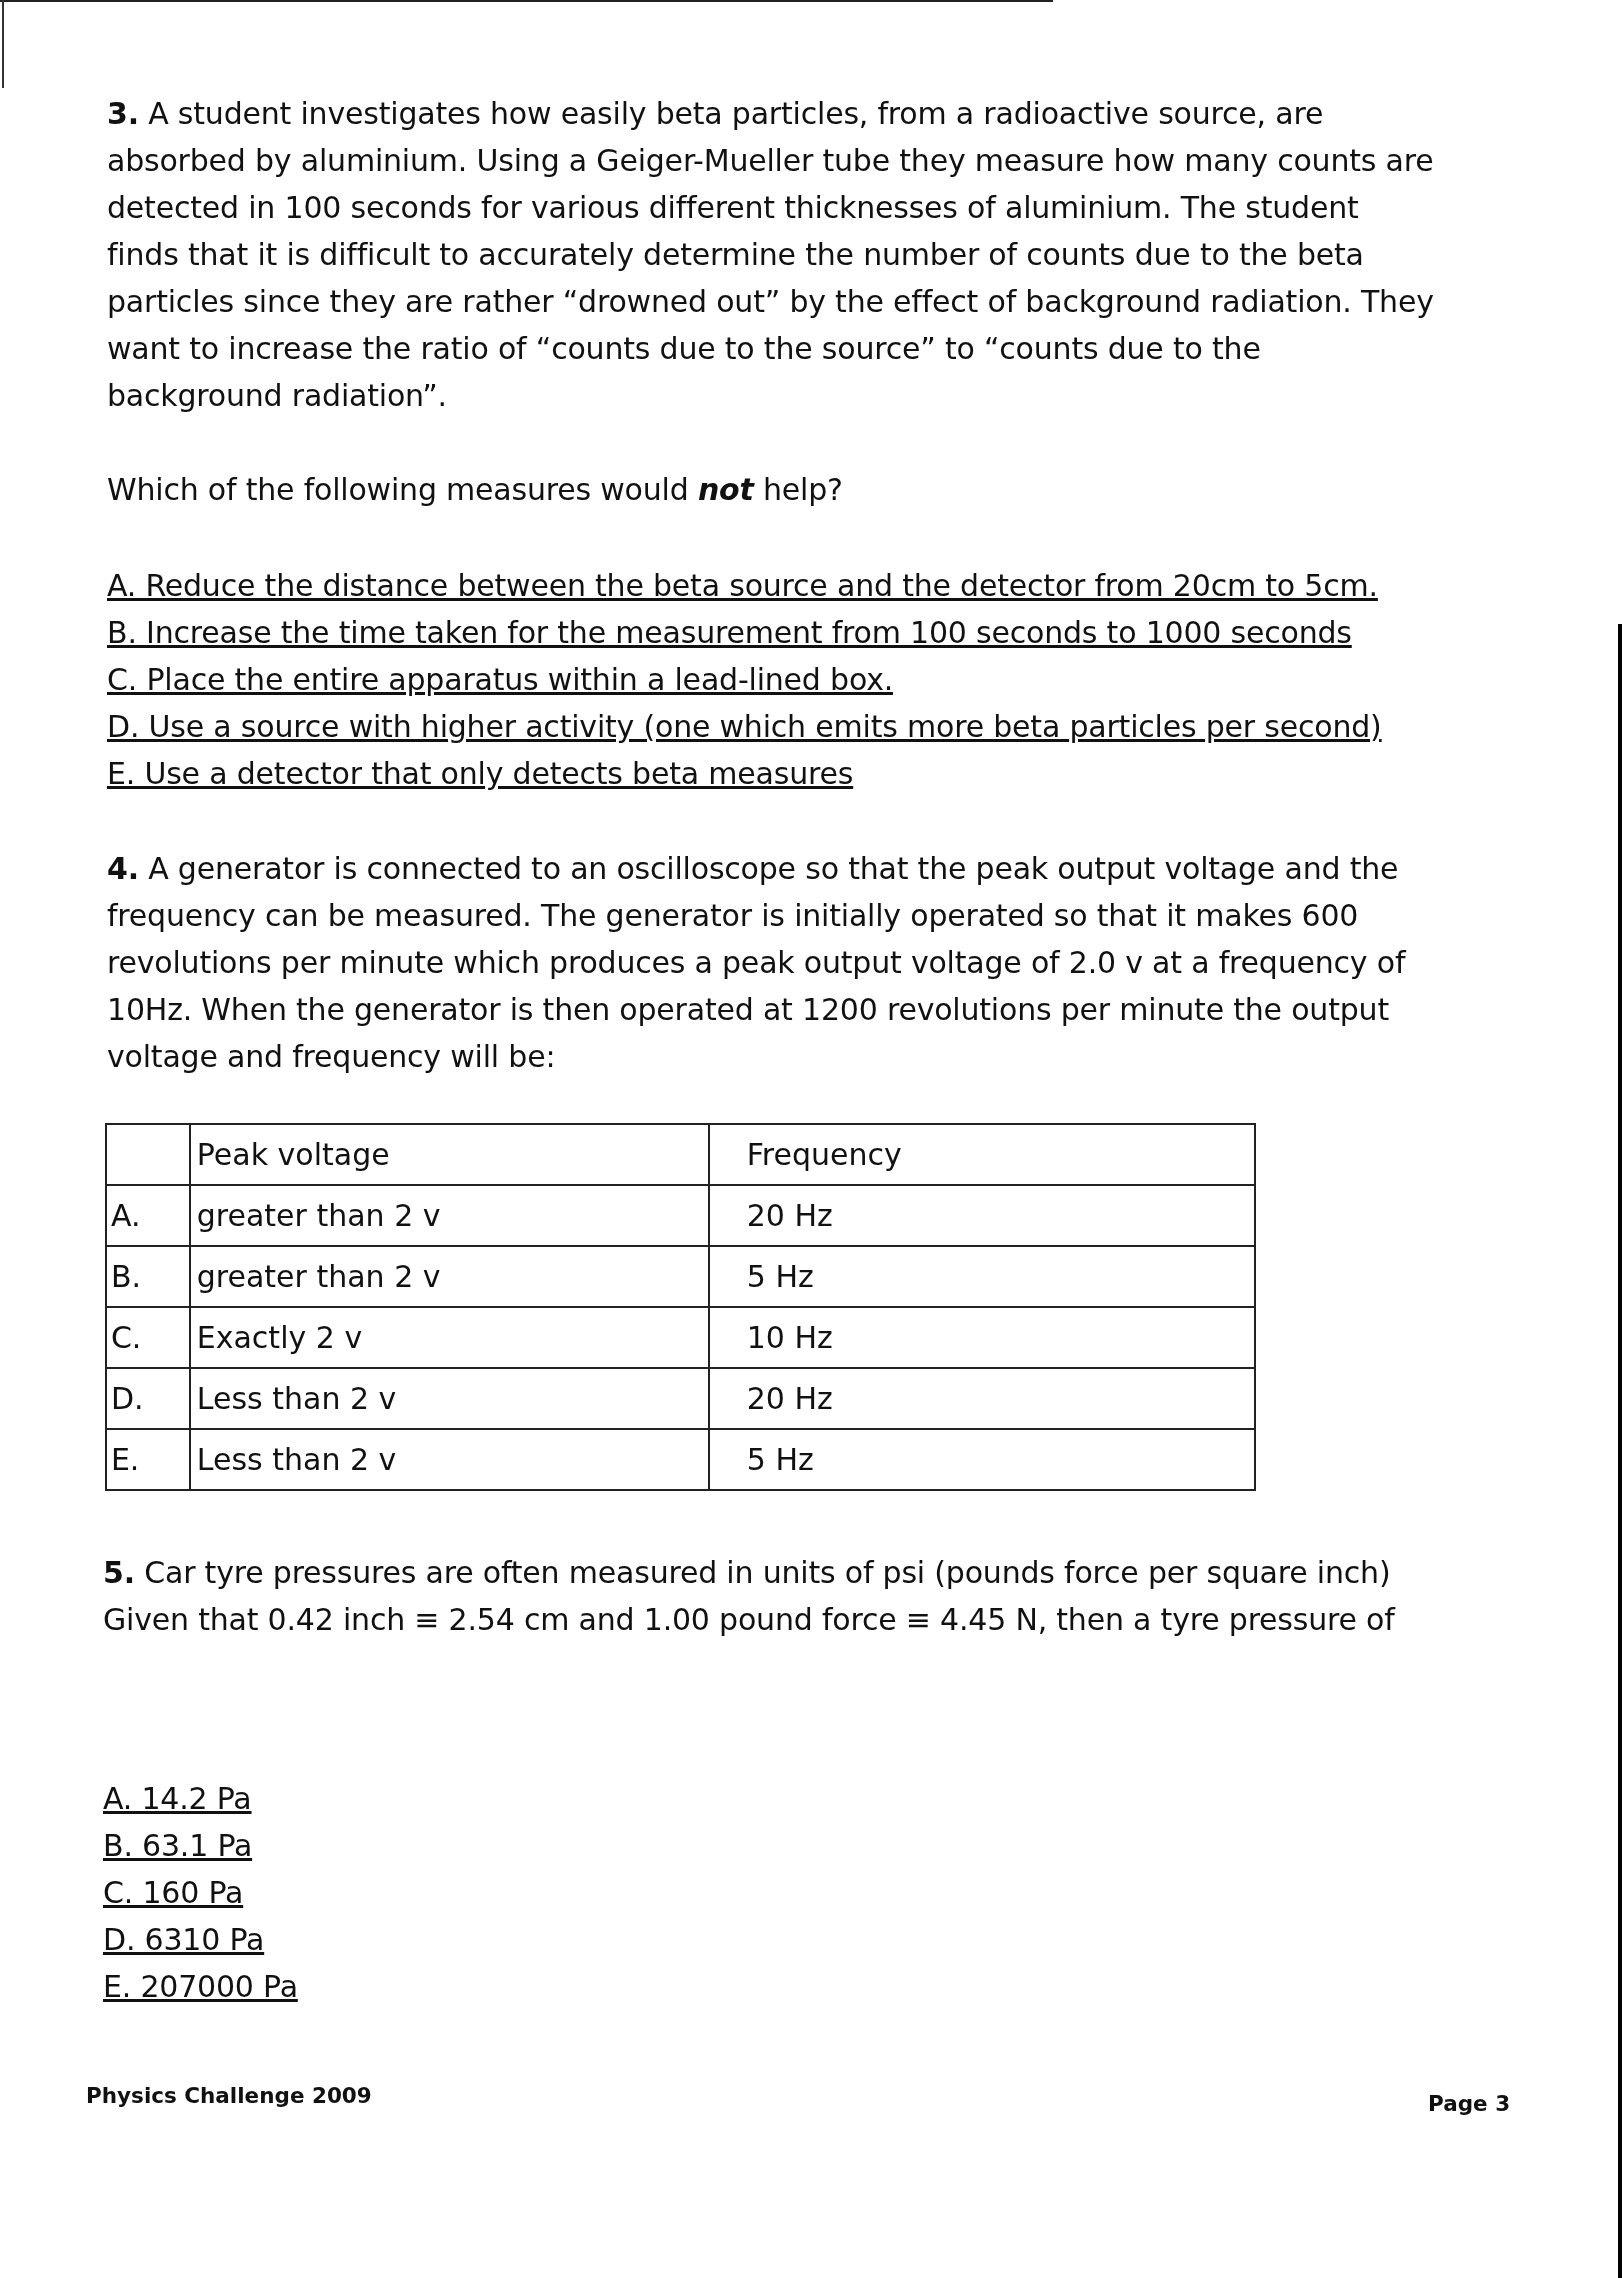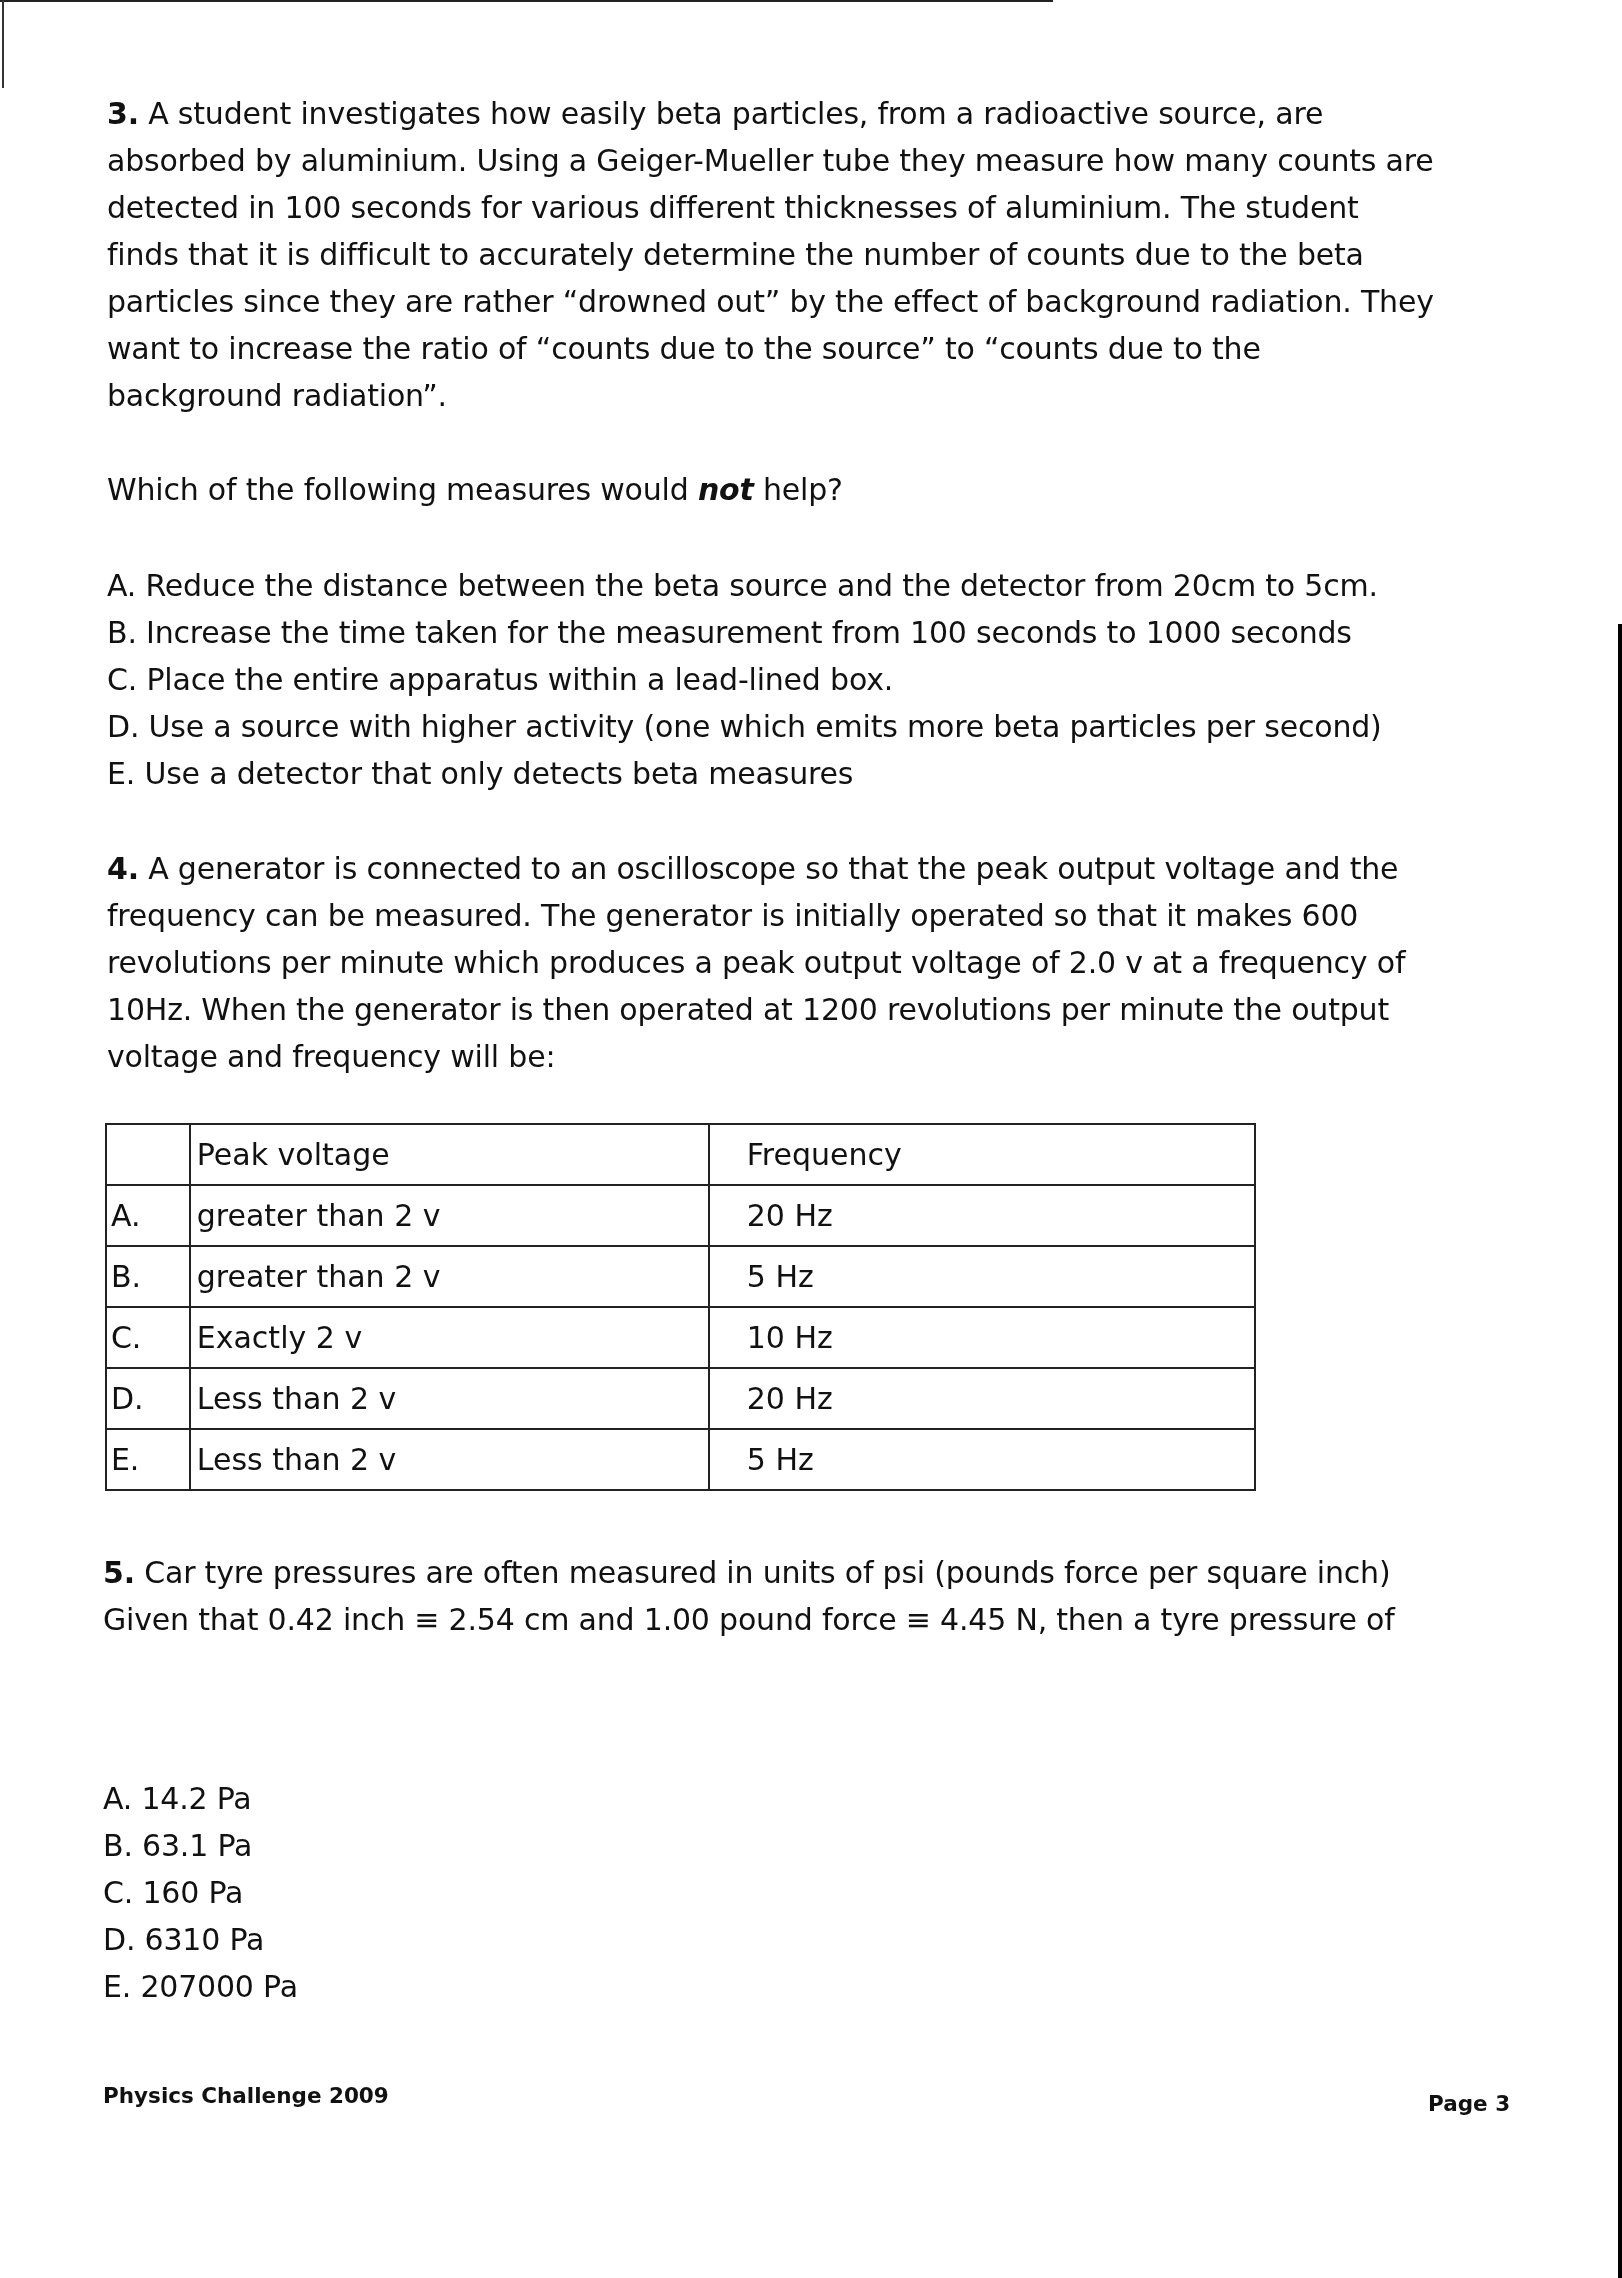--- a/index.html
+++ b/index.html
@@ -57,20 +57,21 @@
     .qnum { font-weight: bold; }
     .emph { font-weight: bold; font-style: italic; }
     .opt-list {
       position: absolute;
       margin: 0;
       padding: 0;
       list-style: none;
       font-size: 30px;
       line-height: 47px;
       letter-spacing: -0.2px;
+      text-decoration: underline;
     }
     .opt-list li { white-space: nowrap; }
     table.answers {
       position: absolute;
       left: 105px;
       top: 1123px;
       border-collapse: collapse;
       font-size: 30px;
     }
     table.answers td {
@@ -163,17 +164,17 @@
   </div>
 
   <ul class="opt-list" style="left:103px; top:1775px;">
     <li>A. 14.2 Pa</li>
     <li>B. 63.1 Pa</li>
     <li>C. 160 Pa</li>
     <li>D. 6310 Pa</li>
     <li>E. 207000 Pa</li>
   </ul>
 
-  <div class="footer" style="left:103px; top:2083px;">Physics Challenge 2009</div>
+  <div class="footer" style="left:86px; top:2083px;">Physics Challenge 2009</div>
   <div class="footer" style="left:1428px; top:2091px;">Page 3</div>
 
 </div>
 
 
 </body></html>

